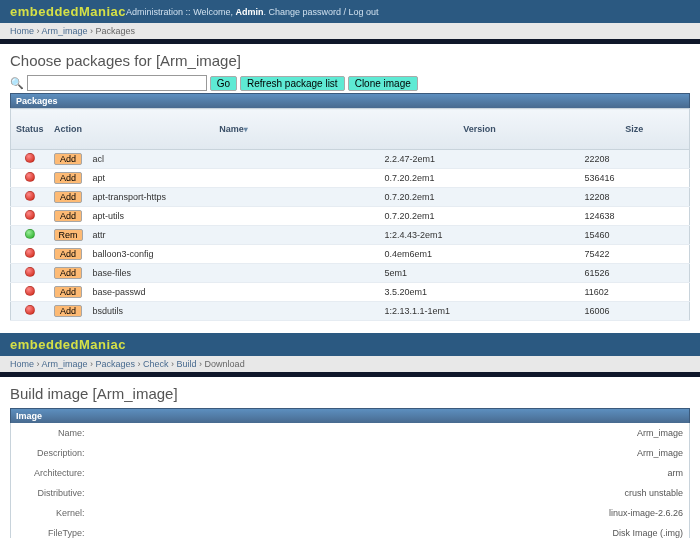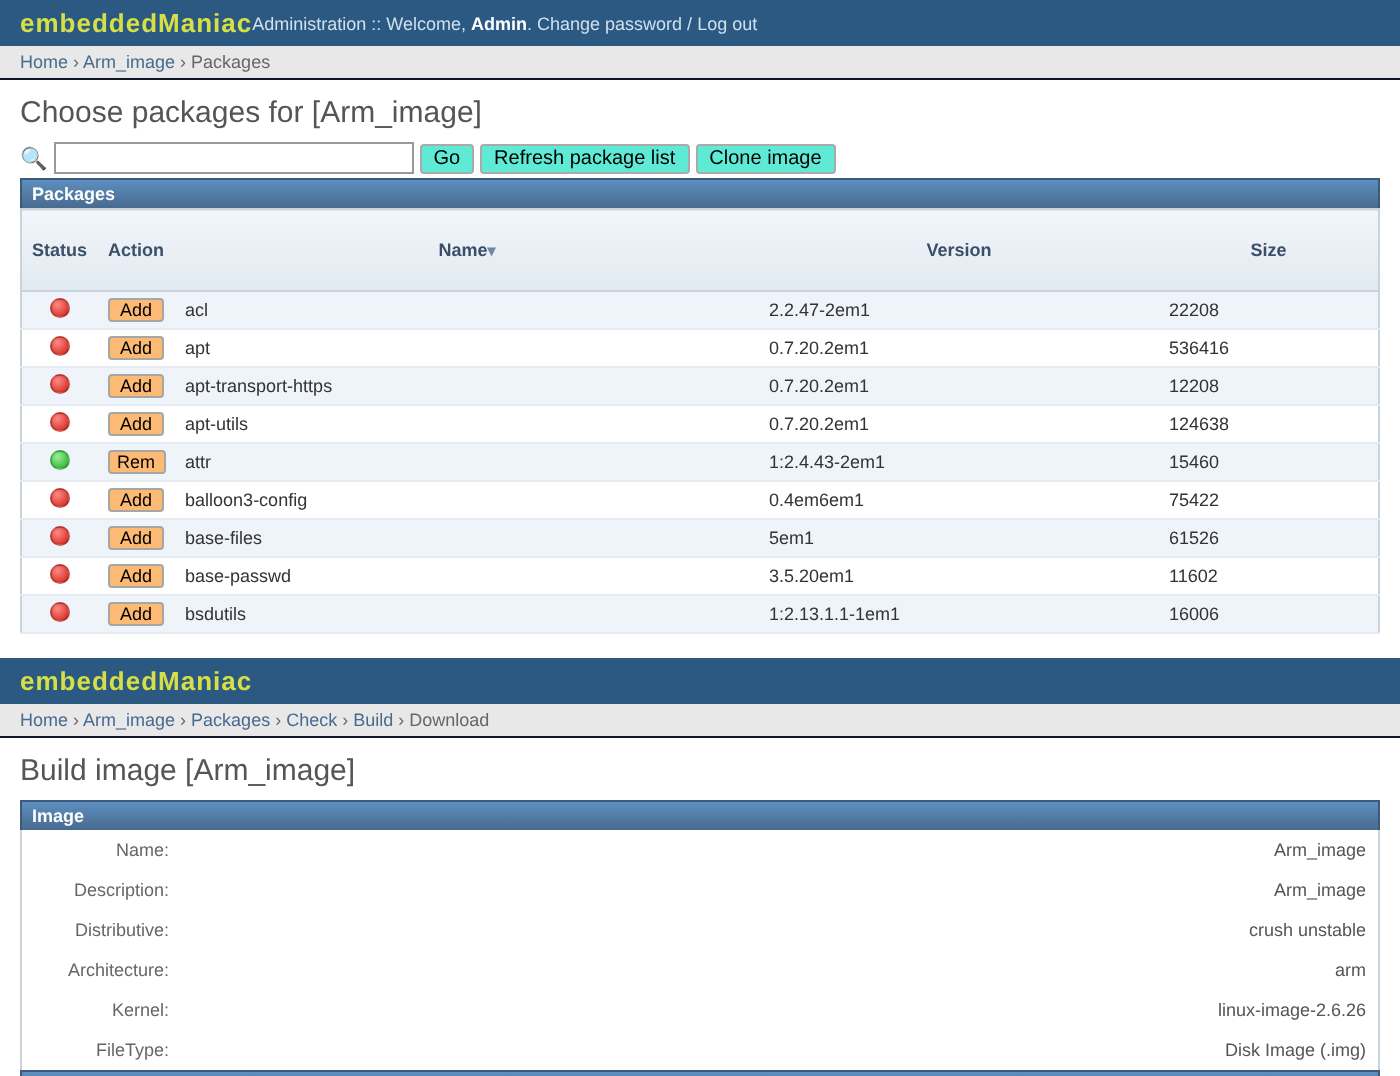--- a/index.html
+++ b/index.html
@@ -3,21 +3,21 @@
 <meta charset="utf-8">
 <style>
   * { box-sizing: border-box; margin: 0; padding: 0; }
   body { font-family: Verdana, Arial, sans-serif; font-size: 10px; background: #fff; color: #333; width: 700px; }
   a { color: #486a8f; text-decoration: none; }
   .header-bar { background: #2b5981; color: #fff; padding: 4px 10px; display: flex; justify-content: flex-start; align-items: center; }
   .brand { color: #d5e047; font-weight: bold; font-size: 13px; letter-spacing: 0.5px; }
   .admin-links { color: #cfe0ef; font-size: 9px; }
   .admin-links a { color: #cfe0ef; }
   .admin-links b { color: #fff; }
-  .breadcrumb { background: #e8e8e8; padding: 3px 10px; font-size: 9px; color: #666; border-bottom: 1px solid #0f172a; }
+  .breadcrumb { background: #e8e8e8; padding: 3px 10px; font-size: 9px; color: #666; border-bottom: 5px solid #0f172a; }
   .breadcrumb a { color: #486a8f; }
   .content { padding: 8px 10px 12px 10px; }
   h2 { font-size: 15px; font-weight: normal; color: #555; margin-bottom: 6px; }
   .toolbar { display: flex; align-items: center; gap: 3px; margin-bottom: 2px; }
   .search-icon { font-size: 11px; color: #555; }
   .search-input { width: 180px; height: 16px; font-size: 10px; padding: 0 3px; border: 1px solid #999; }
   .btn { font-size: 10px; padding: 1px 6px; background: #5eead4; border: 1px solid #aaa; border-radius: 2px; cursor: pointer; }
   .section-title { background: linear-gradient(#5d8fbf, #486a8f); color: #fff; font-size: 9px; font-weight: bold; padding: 2px 5px; border: 1px solid #3b5a7c; border-bottom: none; }
   table.pkg { width: 100%; border-collapse: collapse; border: 1px solid #c8d3db; }
   table.pkg th { background: linear-gradient(#f2f6fa, #e1e9f0); font-size: 9px; font-weight: bold; color: #3b5068; text-align: center; padding: 15px 5px; border-bottom: 1px solid #c8d3db; }
@@ -166,26 +166,26 @@
     <tbody>
         <tr>
           <td class="k">Name:</td>
           <td class="v">Arm_image</td>
         </tr>
     <tr>
           <td class="k">Description:</td>
           <td class="v">Arm_image</td>
         </tr>
     <tr>
+          <td class="k">Architecture:</td>
+          <td class="v">arm</td>
+        </tr>
+    <tr>
           <td class="k">Distributive:</td>
           <td class="v">crush unstable</td>
-        </tr>
-    <tr>
-          <td class="k">Architecture:</td>
-          <td class="v">arm</td>
         </tr>
     <tr>
           <td class="k">Kernel:</td>
           <td class="v">linux-image-2.6.26</td>
         </tr>
     <tr>
           <td class="k">FileType:</td>
           <td class="v">Disk Image (.img)</td>
         </tr>
   </tbody>

